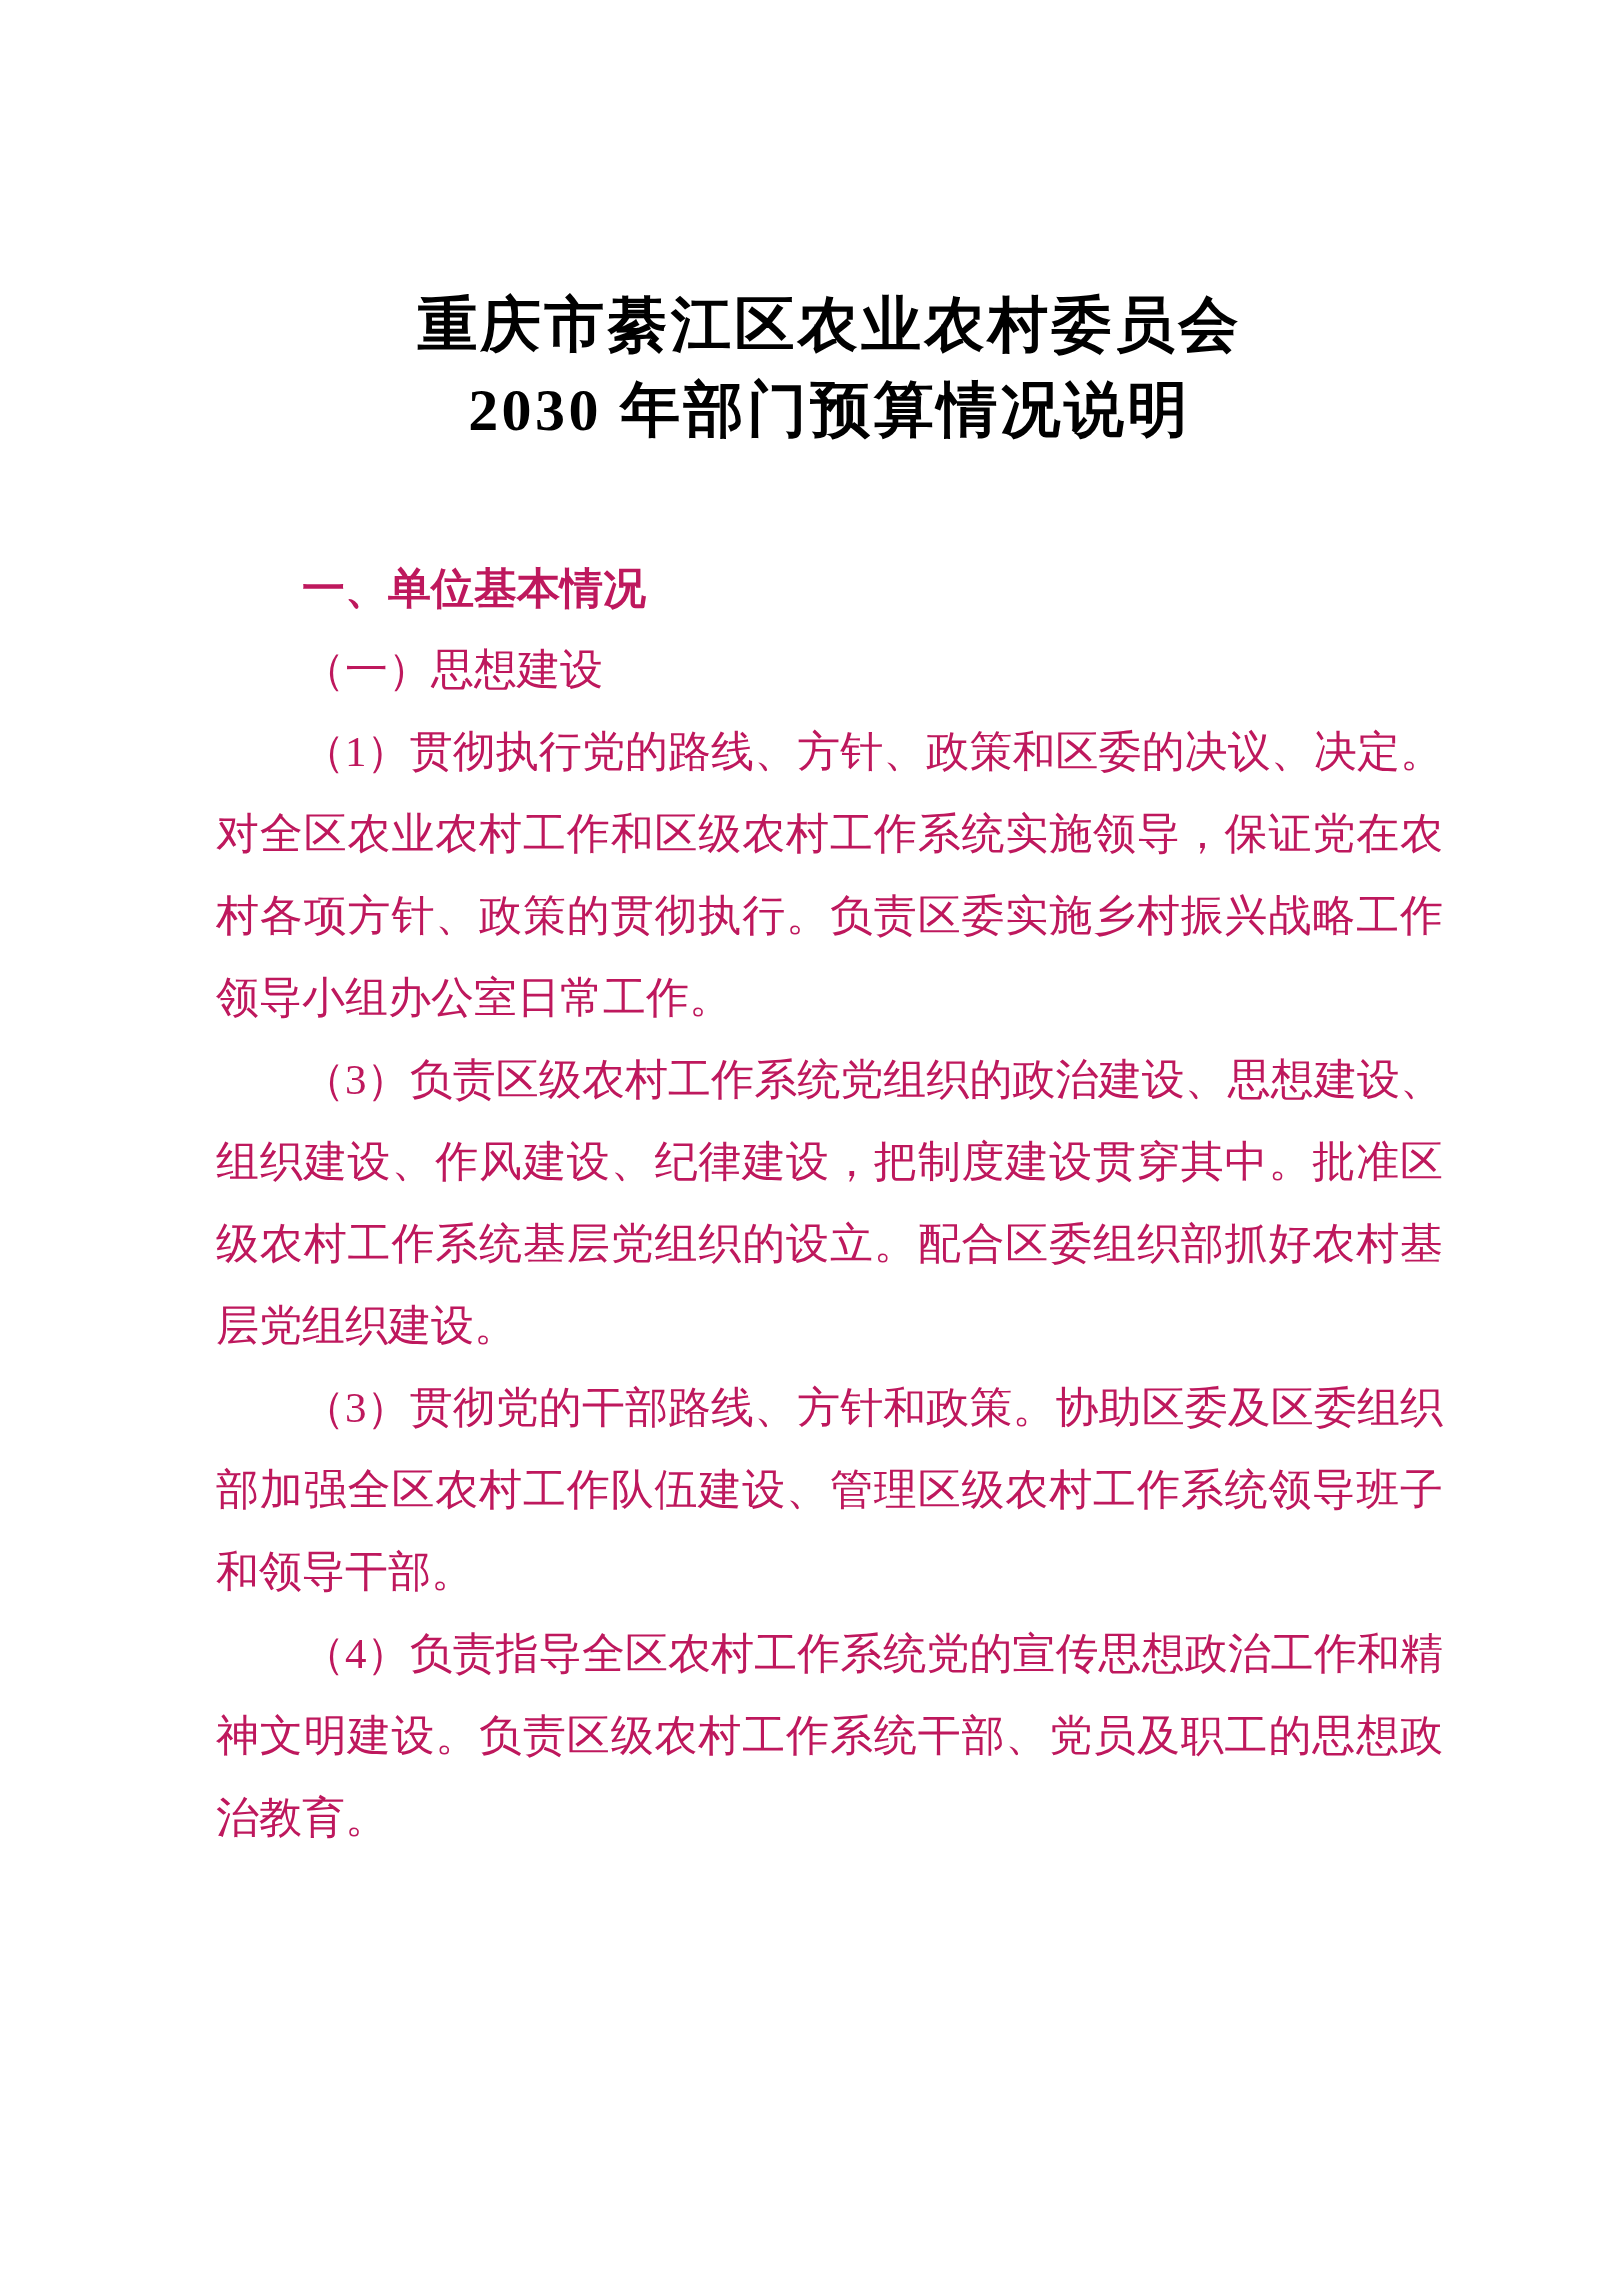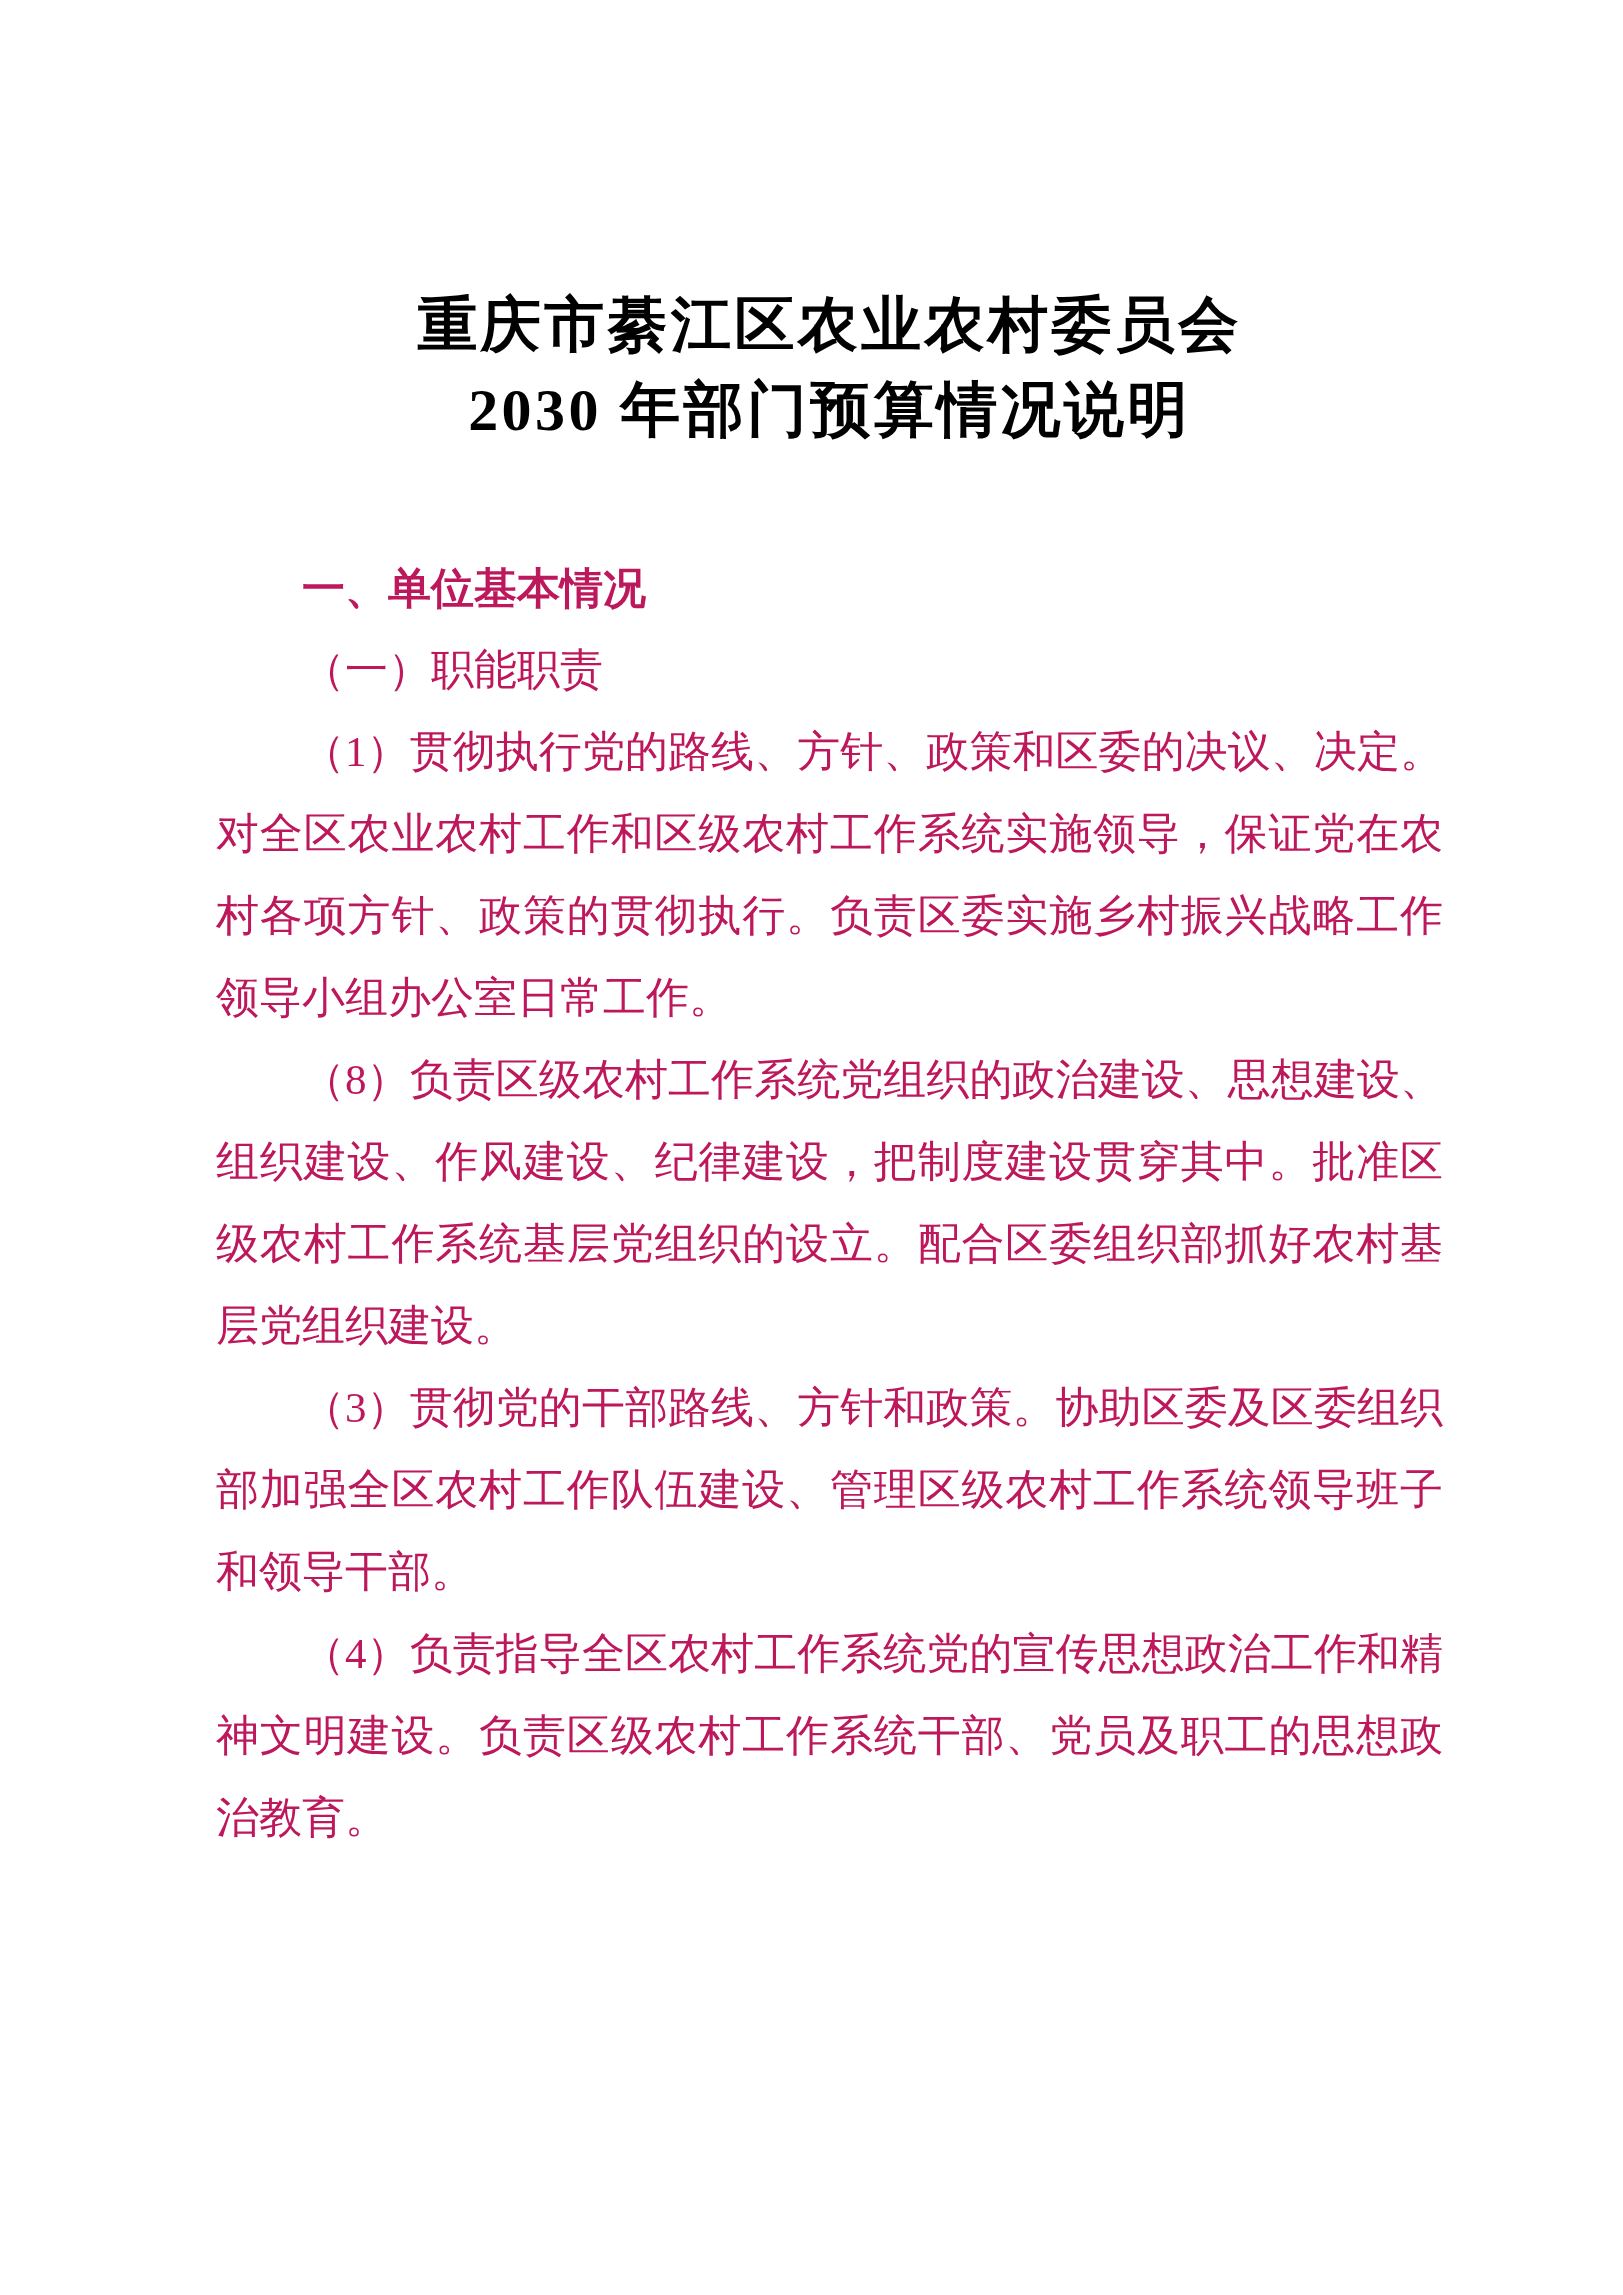--- a/index.html
+++ b/index.html
@@ -76,24 +76,24 @@
 <div class="page">
   <div class="content">
 
     <div class="doc-title">
       <div>重庆市綦江区农业农村委员会</div>
       <div>2030 年部门预算情况说明</div>
     </div>
 
     <div class="body-flow">
       <h2 class="heading-hei">一、单位基本情况</h2>
-      <h3 class="heading-kai">（一）职能职责</h3>
+      <h3 class="heading-kai">（一）思想建设</h3>
 
       <p class="para">（1）贯彻执行党的路线、方针、政策和区委的决议、决定。对全区农业农村工作和区级农村工作系统实施领导，保证党在农村各项方针、政策的贯彻执行。负责区委实施乡村振兴战略工作领导小组办公室日常工作。</p>
-      <p class="para">（8）负责区级农村工作系统党组织的政治建设、思想建设、组织建设、作风建设、纪律建设，把制度建设贯穿其中。批准区级农村工作系统基层党组织的设立。配合区委组织部抓好农村基层党组织建设。</p>
+      <p class="para">（3）负责区级农村工作系统党组织的政治建设、思想建设、组织建设、作风建设、纪律建设，把制度建设贯穿其中。批准区级农村工作系统基层党组织的设立。配合区委组织部抓好农村基层党组织建设。</p>
       <p class="para">（3）贯彻党的干部路线、方针和政策。协助区委及区委组织部加强全区农村工作队伍建设、管理区级农村工作系统领导班子和领导干部。</p>
       <p class="para">（4）负责指导全区农村工作系统党的宣传思想政治工作和精神文明建设。负责区级农村工作系统干部、党员及职工的思想政治教育。</p>
     </div>
 
   </div>
 
   <div class="page-number">— 1 —</div>
 </div>
 
 

